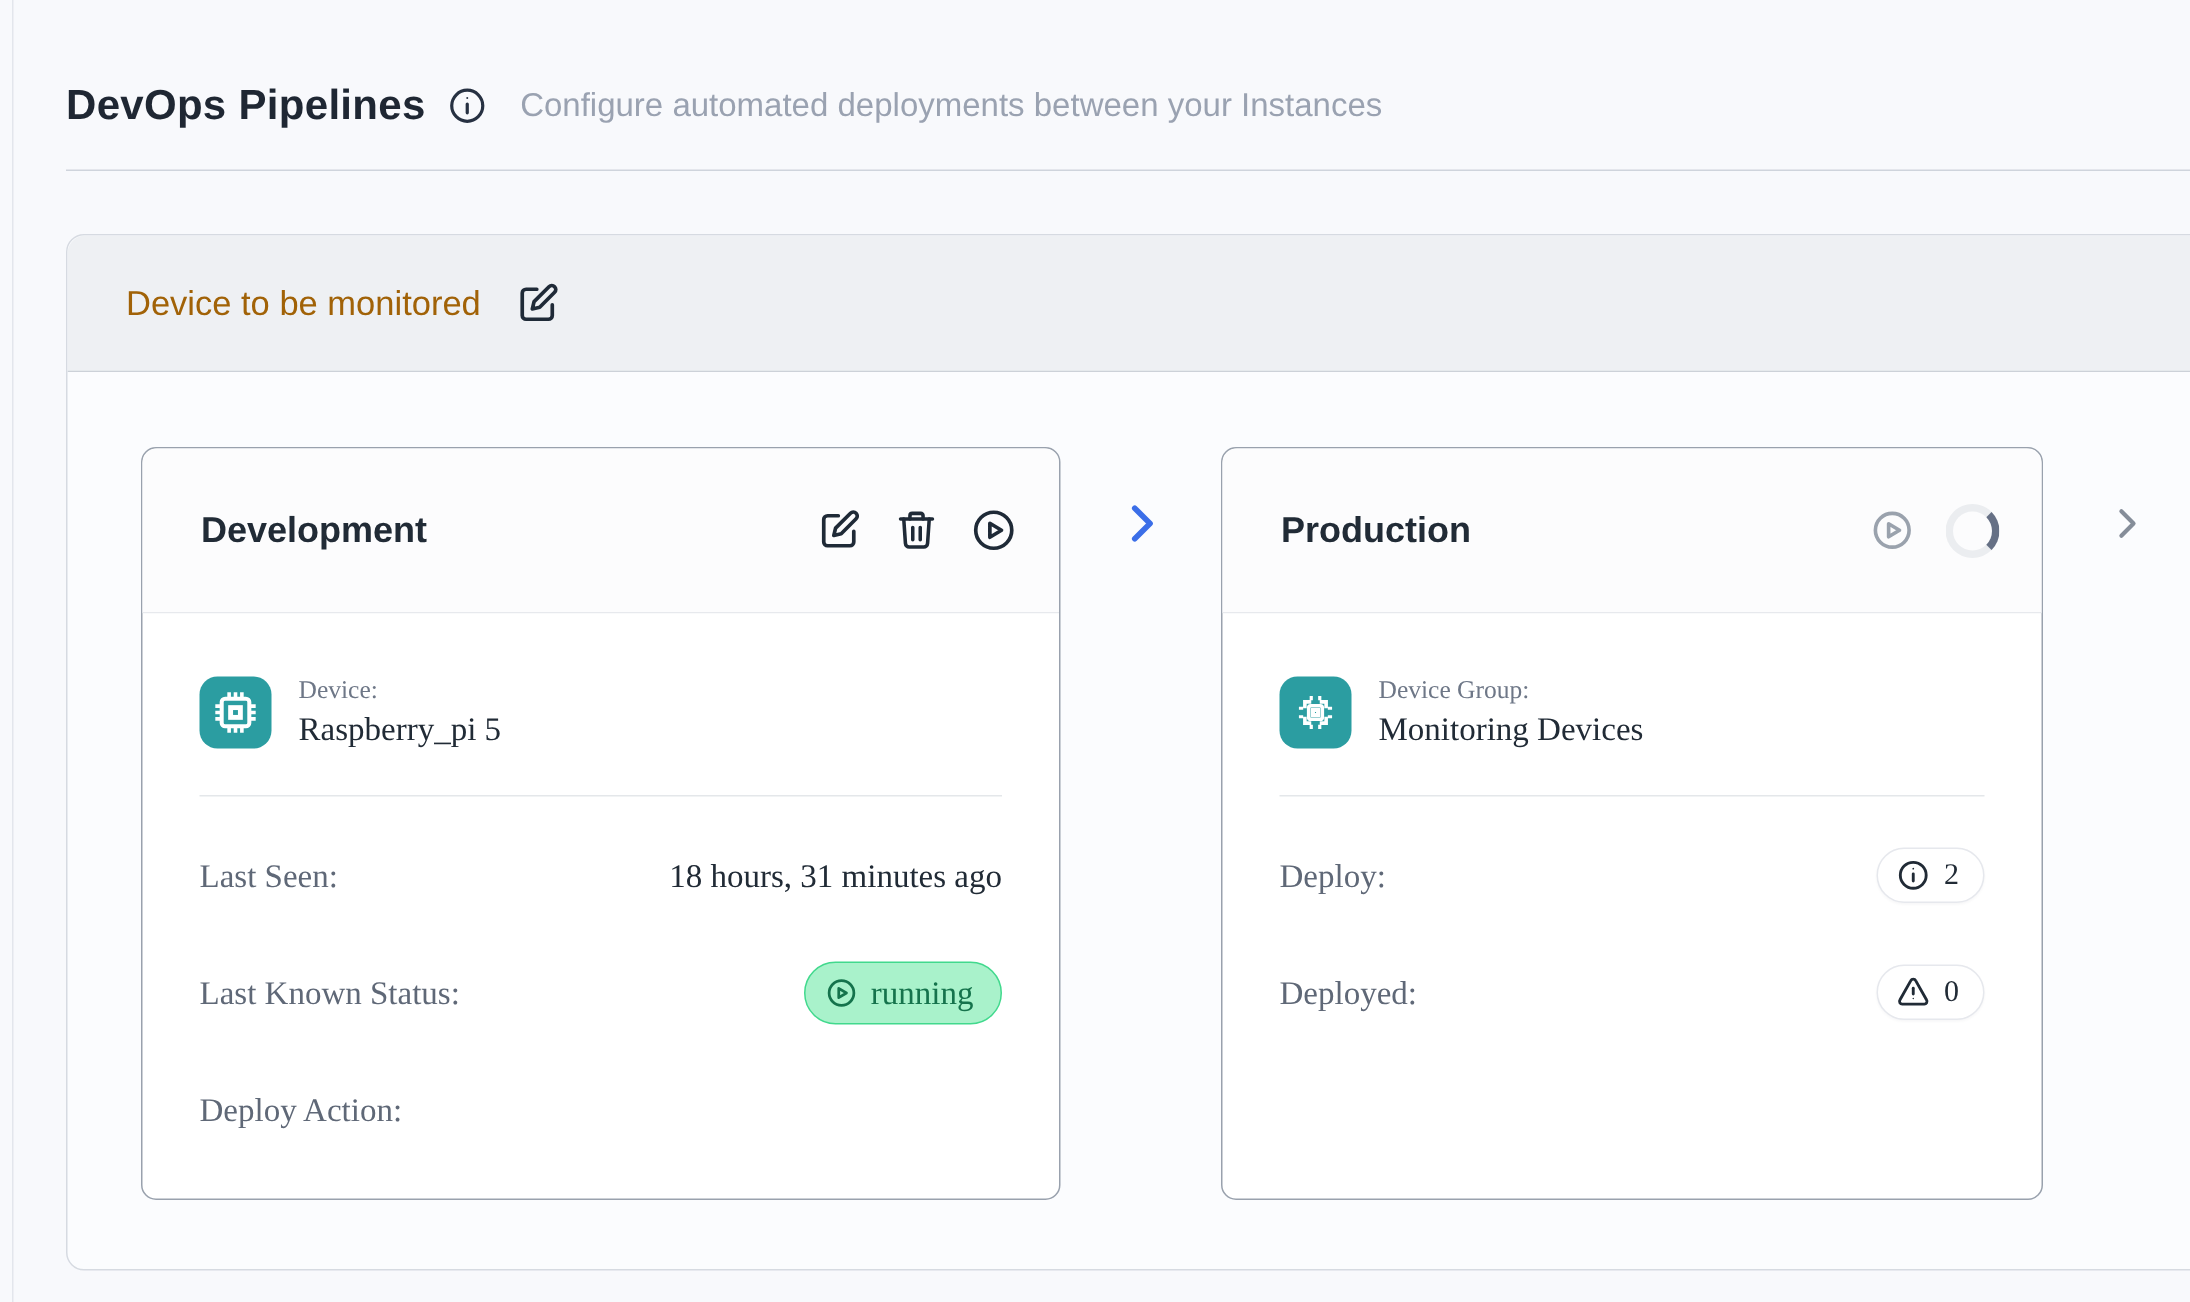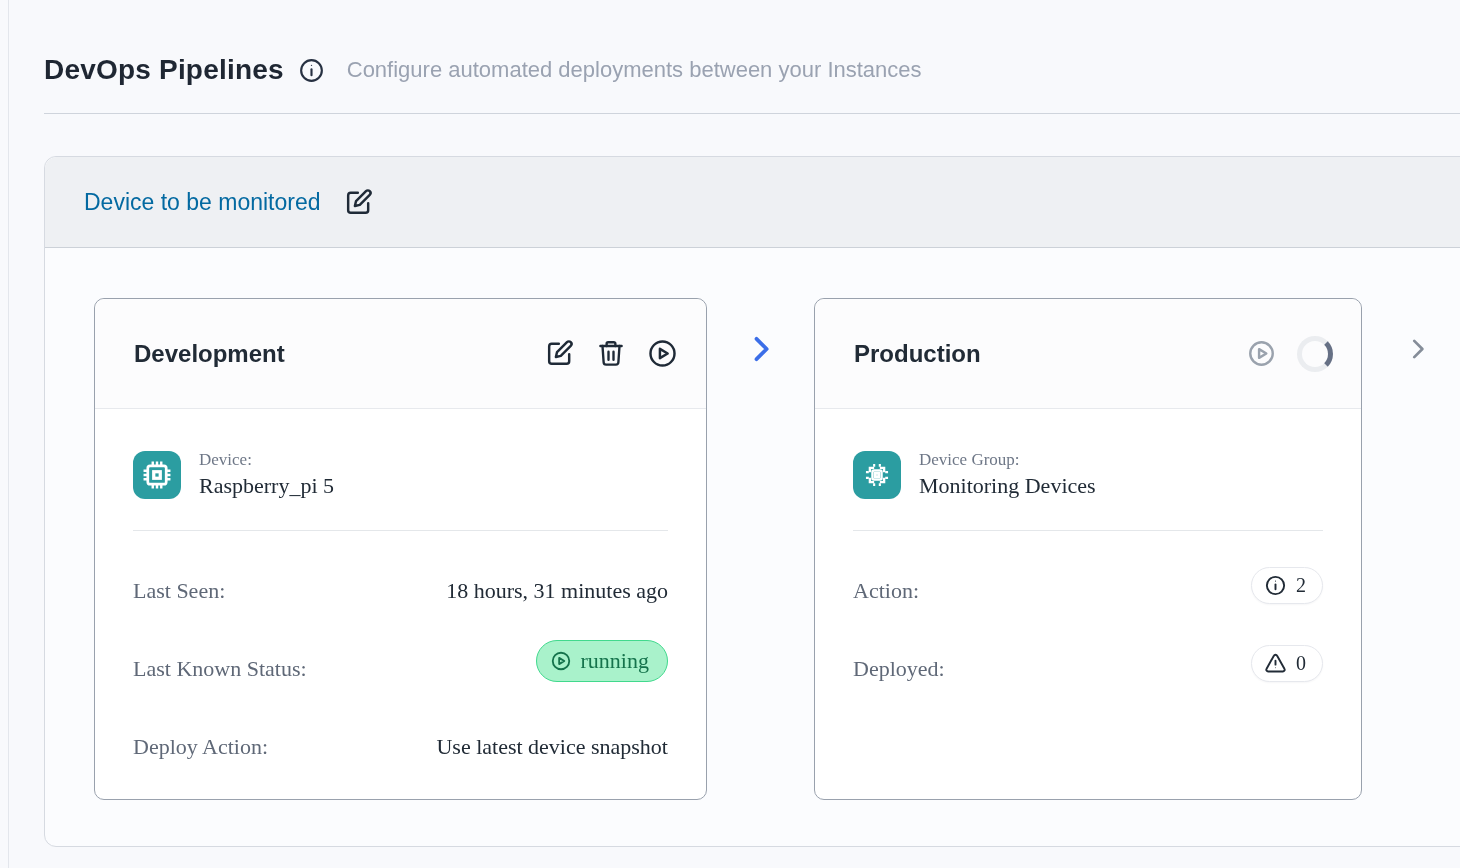--- a/index.html
+++ b/index.html
@@ -16,21 +16,21 @@
   .page-title { font-size:28px; font-weight:700; color:#1f2733; letter-spacing:.2px; }
   .title-info { margin-left:14px; color:#273142; display:flex; }
   .page-subtitle { margin-left:22px; font-size:22px; color:#9aa2b1; font-weight:400; }
   .header-divider { margin-top:27px; height:1px; background:#cfd4dc; width:calc(100% + 0px); }
 
   
   .panel { margin-top:42px; width:1450px; border:1px solid #d6dae1; border-radius:12px;
     background:#fbfcfe; }
   .panel-header { display:flex; align-items:center; height:91px; padding:0 0 0 39px;
     background:#eef0f3; border-bottom:1px solid #ccd1d8; border-radius:12px 12px 0 0; }
-  .panel-title { font-size:23px; color:#0369a1; font-weight:400; }
+  .panel-title { font-size:23px; color:#a16207; font-weight:400; }
   .panel-edit { margin-left:22px; background:none; border:none; cursor:pointer; color:#1f2a37; display:flex; padding:0; }
 
   .panel-body { padding:50px 0 46px 49px; display:flex; align-items:flex-start; }
 
   
   .card { background:#ffffff; border:1px solid #99a1ad; border-radius:10px; height:502px; }
   .card-dev { width:613px; }
   .card-prod { width:548px; }
   .card-header { height:110px; display:flex; align-items:center; padding:0 28px 0 39px;
     border-bottom:1px solid #e7e9ed; background:#fcfcfd; border-radius:10px 10px 0 0; }
@@ -43,21 +43,21 @@
 
   .entity-row { display:flex; align-items:center; gap:18px; }
   .entity-icon { width:48px; height:48px; border-radius:12px; background:#2b9da1;
     display:flex; align-items:center; justify-content:center; flex:0 0 auto; }
   .entity-label { font-size:17px; color:#6e7787; line-height:1.35; }
   .entity-name { font-size:22px; color:#212b36; line-height:1.3;text-align:center; }
 
   .body-divider { margin-top:29px; height:1px; background:#e4e7ea; }
 
   .kv-rows { margin-top:33px; }
-  .kv-row { display:flex; align-items:flex-end; justify-content:space-between;
+  .kv-row { display:flex; align-items:center; justify-content:space-between;
     height:40px; margin-bottom:38px; }
   .kv-label { font-size:22px; color:#5f6877; }
   .kv-value { font-size:22px; color:#212b36; }
 
   
   .status-pill { display:inline-flex; align-items:center; gap:9px;
     background:#a9f2cb; border:1.5px solid #41d98d; color:#15734c;
     border-radius:999px; padding:7px 18px 7px 13px; font-size:22px; }
   .count-pill { display:inline-flex; align-items:center; gap:9px;
     background:#ffffff; border:1px solid #e6e8ed; color:#212b36;
@@ -168,21 +168,20 @@
                     <svg width="22" height="22" viewBox="0 0 24 24" fill="none" stroke="currentColor" stroke-width="2" stroke-linejoin="round">
                       <circle cx="12" cy="12" r="9"></circle>
                       <path d="M10 8.6l5.6 3.4-5.6 3.4z"></path>
                     </svg>
                   </span>
                   <span>running</span>
                 </span>
               </div>
               <div class="kv-row">
                 <span class="kv-label">Deploy Action:</span>
-                <span class="kv-value">Use latest device snapshot</span>
               </div>
             </div>
           </div>
         </article>
 
         <div class="connector">
           <span class="chevron-blue">
             <svg width="36" height="36" viewBox="0 0 24 24" fill="none" stroke="currentColor" stroke-width="2.5" stroke-linecap="round" stroke-linejoin="round">
               <path d="M9 5.2l6.8 6.8L9 18.8"></path>
             </svg>
@@ -216,21 +215,21 @@
               <div>
                 <div class="entity-label">Device Group:</div>
                 <div class="entity-name">Monitoring Devices</div>
               </div>
             </div>
 
             <div class="body-divider"></div>
 
             <div class="kv-rows">
               <div class="kv-row">
-                <span class="kv-label">Action:</span>
+                <span class="kv-label">Deploy:</span>
                 <span class="count-pill">
                   <span>
                     <svg width="23" height="23" viewBox="0 0 24 24" fill="none" stroke="currentColor" stroke-width="2">
                       <circle cx="12" cy="12" r="9"></circle>
                       <path d="M12 11v5" stroke-linecap="round"></path>
                       <circle cx="12" cy="7.4" r="0.6" fill="currentColor" stroke="none"></circle>
                     </svg>
                   </span>
                   <span>2</span>
                 </span>

